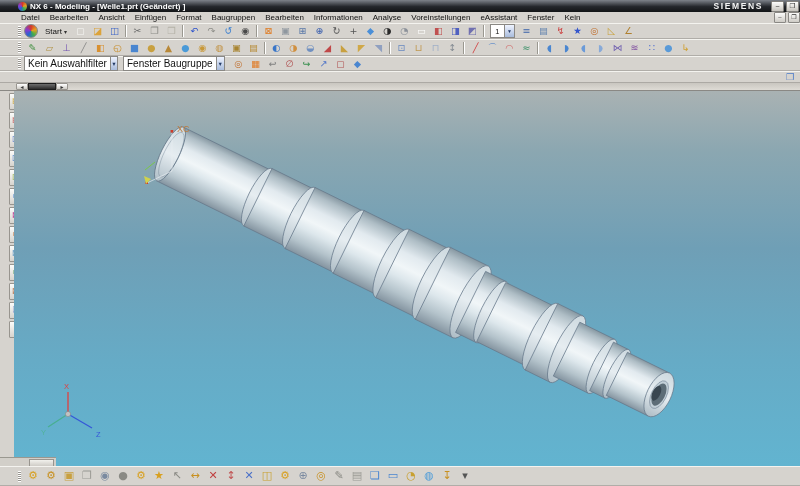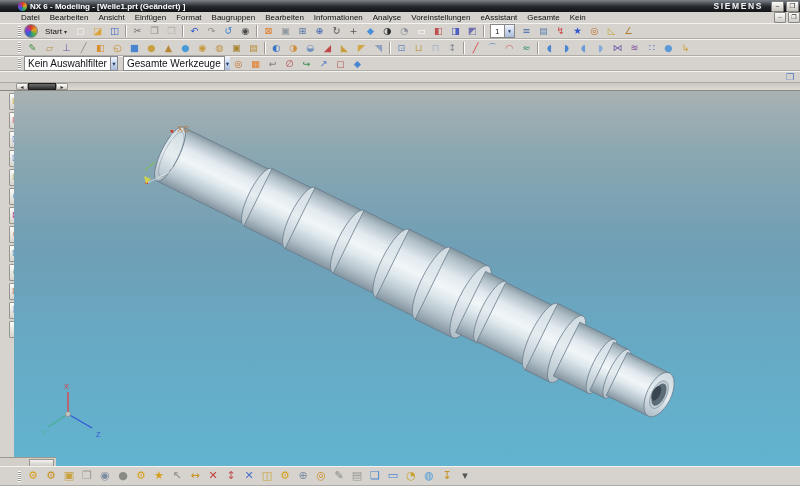--- a/index.html
+++ b/index.html
@@ -129,21 +129,21 @@
       <span class="menu-item">Bearbeiten</span>
       <span class="menu-item">Ansicht</span>
       <span class="menu-item">Einfügen</span>
       <span class="menu-item">Format</span>
       <span class="menu-item">Baugruppen</span>
       <span class="menu-item">Bearbeiten</span>
       <span class="menu-item">Informationen</span>
       <span class="menu-item">Analyse</span>
       <span class="menu-item">Voreinstellungen</span>
       <span class="menu-item">eAssistant</span>
-      <span class="menu-item">Gesamte</span>
+      <span class="menu-item">Fenster</span>
       <span class="menu-item">Kein</span>
     </div>
   <div id="mdibox">
     <span class="mdibtn">–</span>
     <span class="mdibtn">❐</span>
     <span class="mdibtn">✕</span>
   </div>
 </div>
 
 <div id="tb1" class="abs tbarrow">
@@ -243,21 +243,21 @@
     </div>
 </div>
 
 <div id="selbar" class="abs tbarrow">
   <span class="grip"></span>
   <div class="combo" style="width:92px">
     <span class="val">Kein Auswahlfilter</span>
     <span class="caret">▼</span>
   </div>
   <div class="combo" style="width:100px">
-    <span class="val">Gesamte Werkzeuge</span>
+    <span class="val">Fenster Baugruppe</span>
     <span class="caret">▼</span>
   </div>
   <div class="ticons">
       <span class="tbtn" style="color: rgb(192, 112, 48);">◎</span>
       <span class="tbtn" style="color: rgb(224, 128, 48);">▦</span>
       <span class="tbtn" style="color: rgb(128, 128, 128);">↩</span>
       <span class="tbtn" style="color: rgb(176, 80, 80);">∅</span>
       <span class="tbtn" style="color: rgb(58, 144, 80);">↪</span>
       <span class="tbtn" style="color: rgb(74, 112, 200);">↗</span>
       <span class="tbtn" style="color: rgb(176, 80, 80);">▢</span>

